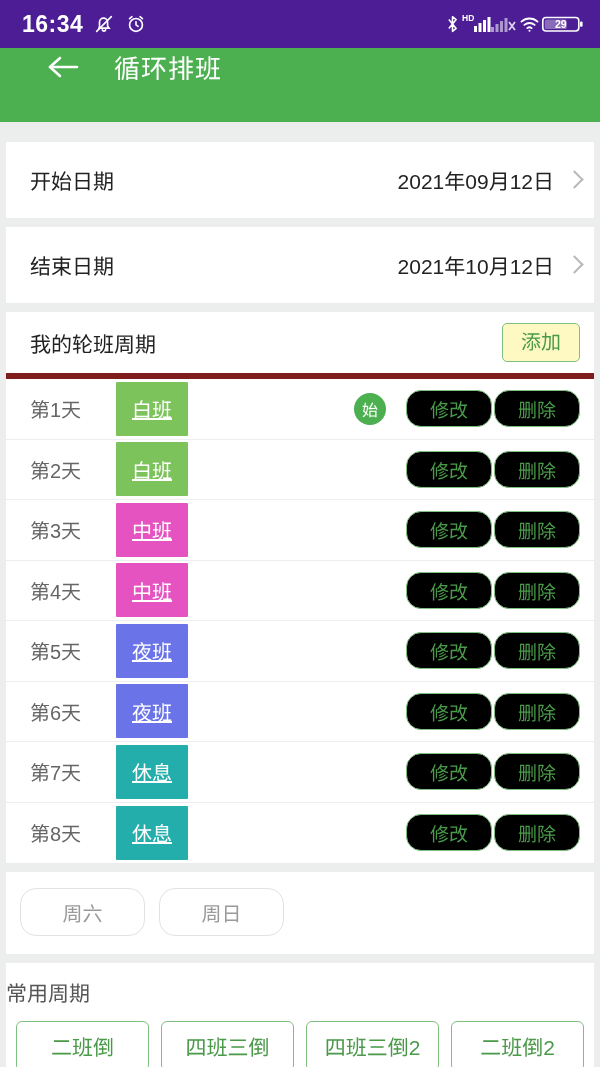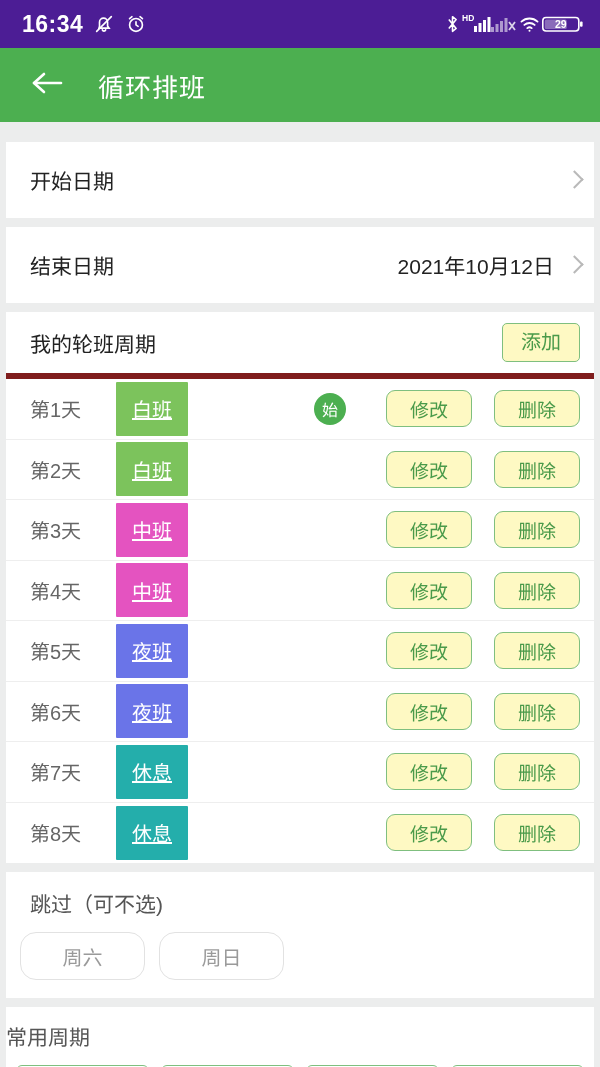--- a/index.html
+++ b/index.html
@@ -40,22 +40,21 @@
     line-height: 1;
   }
   .sb-right { display: flex; align-items: flex-start; }
   .sb-icon { display: inline-flex; align-items: center; justify-content: center; }
 
   
   .appbar {
     height: 74px;
     background: #4caf50;
     display: flex;
-    align-items: center;
-    padding-left: 26px;
+    padding-left: 42px;
     flex: 0 0 auto;
   }
   .back-btn {
     width: 42px; height: 42px;
     display: flex; align-items: center; justify-content: center;
     cursor: pointer;
   }
   .appbar-title {
     font-size: 26px;
     color: #ffffff;
@@ -168,29 +167,29 @@
     font-size: 16px;
     display: flex;
     align-items: center;
     justify-content: center;
     flex: 0 0 auto;
     margin-right: 18px;
   }
   .start-dot.hidden { visibility: hidden; }
   .row-btn {
     border: 1px solid #7fbf7f;
-    border-radius: 9px;
+    border-radius: 15px;
     color: #4a9a4a;
-    background: #fef9c3;
+    background: #000000;
     font-size: 19px;
     width: 86px;
     height: 37px;
     cursor: pointer;
     font-family: inherit;
-    margin-left: 22px;
+    margin-left: 2px;
     display: flex;
     align-items: center;
     justify-content: center;
   }
 
   
   .skip-card { padding: 16px 0 18px 0; }
   .skip-title {
     font-size: 21px;
     color: #555555;
@@ -315,20 +314,21 @@
       </span>
     </div>
     <div class="appbar-title">循环排班</div>
   </div>
 
   <div class="scroll">
 
     <div class="card first">
       <div class="row-date">
         <span class="label">开始日期</span>
+        <span class="value">2021年09月12日</span>
         <span class="chev"></span>
       </div>
     </div>
 
     <div class="card">
       <div class="row-date">
         <span class="label">结束日期</span>
         <span class="value">2021年10月12日</span>
         <span class="chev"></span>
       </div>
@@ -401,21 +401,20 @@
             <span class="shift-badge" style="background: rgb(36, 174, 171);">休息</span>
             <span class="spacer"></span>
             <span class="start-dot hidden">始</span>
             <button class="row-btn">修改</button>
             <button class="row-btn">删除</button>
           </div>
         </div>
     </div>
 
     <div class="card skip-card">
-      <div class="skip-title">跳过（可不选)</div>
       <div class="skip-btns" id="skip-btns">
           <button class="btn-outline-gray">周六</button>
           <button class="btn-outline-gray">周日</button>
         </div>
     </div>
 
     <div class="card common-card">
       <div class="common-title">常用周期</div>
       <div class="common-btns" id="common-btns">
           <button class="btn-common">二班倒</button>

